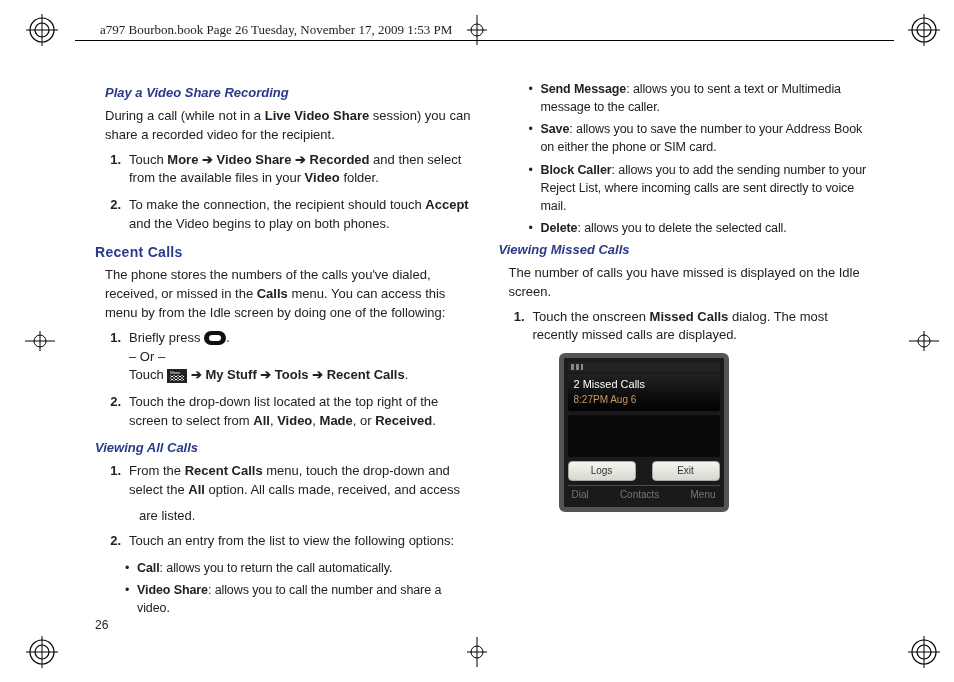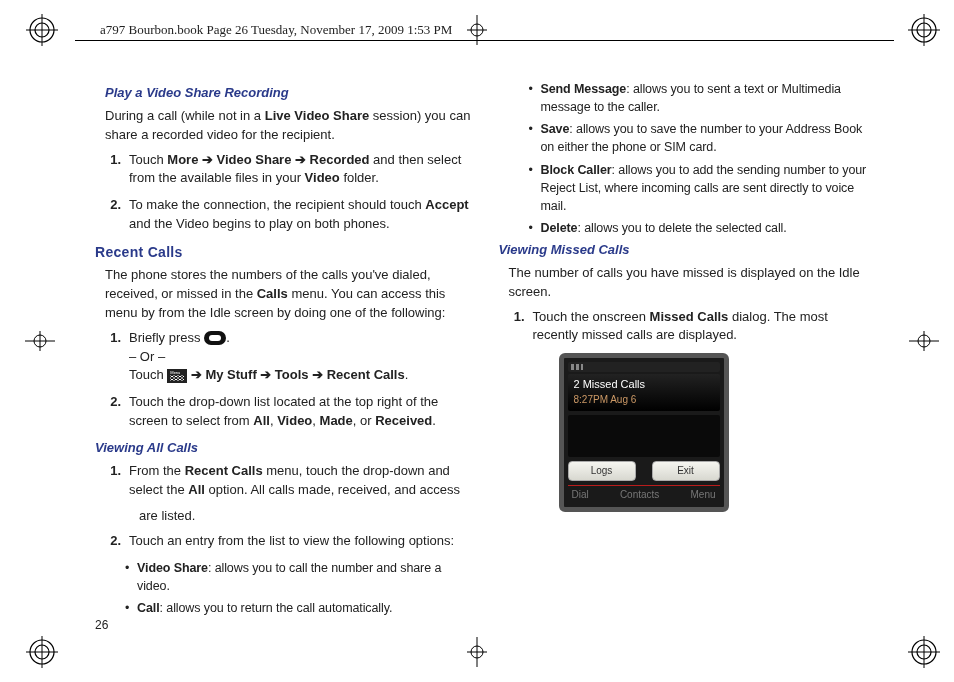--- a/index.html
+++ b/index.html
@@ -325,22 +325,22 @@
   <p style="margin-left:44px">are listed.</p>
 
   <ol class="numbered">
     <li>
       <span class="num">2.</span>
       <span class="content">Touch an entry from the list to view the following options:</span>
     </li>
   </ol>
 
   <ul class="bullets">
+    <li><b>Call</b><span class="condensed">: allows you to return the call automatically.</span></li>
     <li><b>Video Share</b><span class="condensed">: allows you to call the number and share a video.</span></li>
-    <li><b>Call</b><span class="condensed">: allows you to return the call automatically.</span></li>
     <li><b>Send Message</b><span class="condensed">: allows you to sent a text or Multimedia message to the caller.</span></li>
     <li><b>Save</b><span class="condensed">: allows you to save the number to your Address Book on either the phone or SIM card.</span></li>
     <li><b>Block Caller</b><span class="condensed">: allows you to add the sending number to your Reject List, where incoming calls are sent directly to voice mail.</span></li>
     <li><b>Delete</b><span class="condensed">: allows you to delete the selected call.</span></li>
   </ul>
 
   <div class="h-blue-bold">Viewing Missed Calls</div>
 
   <p class="body-text">The number of calls you have missed is displayed on the Idle screen.</p>
 

